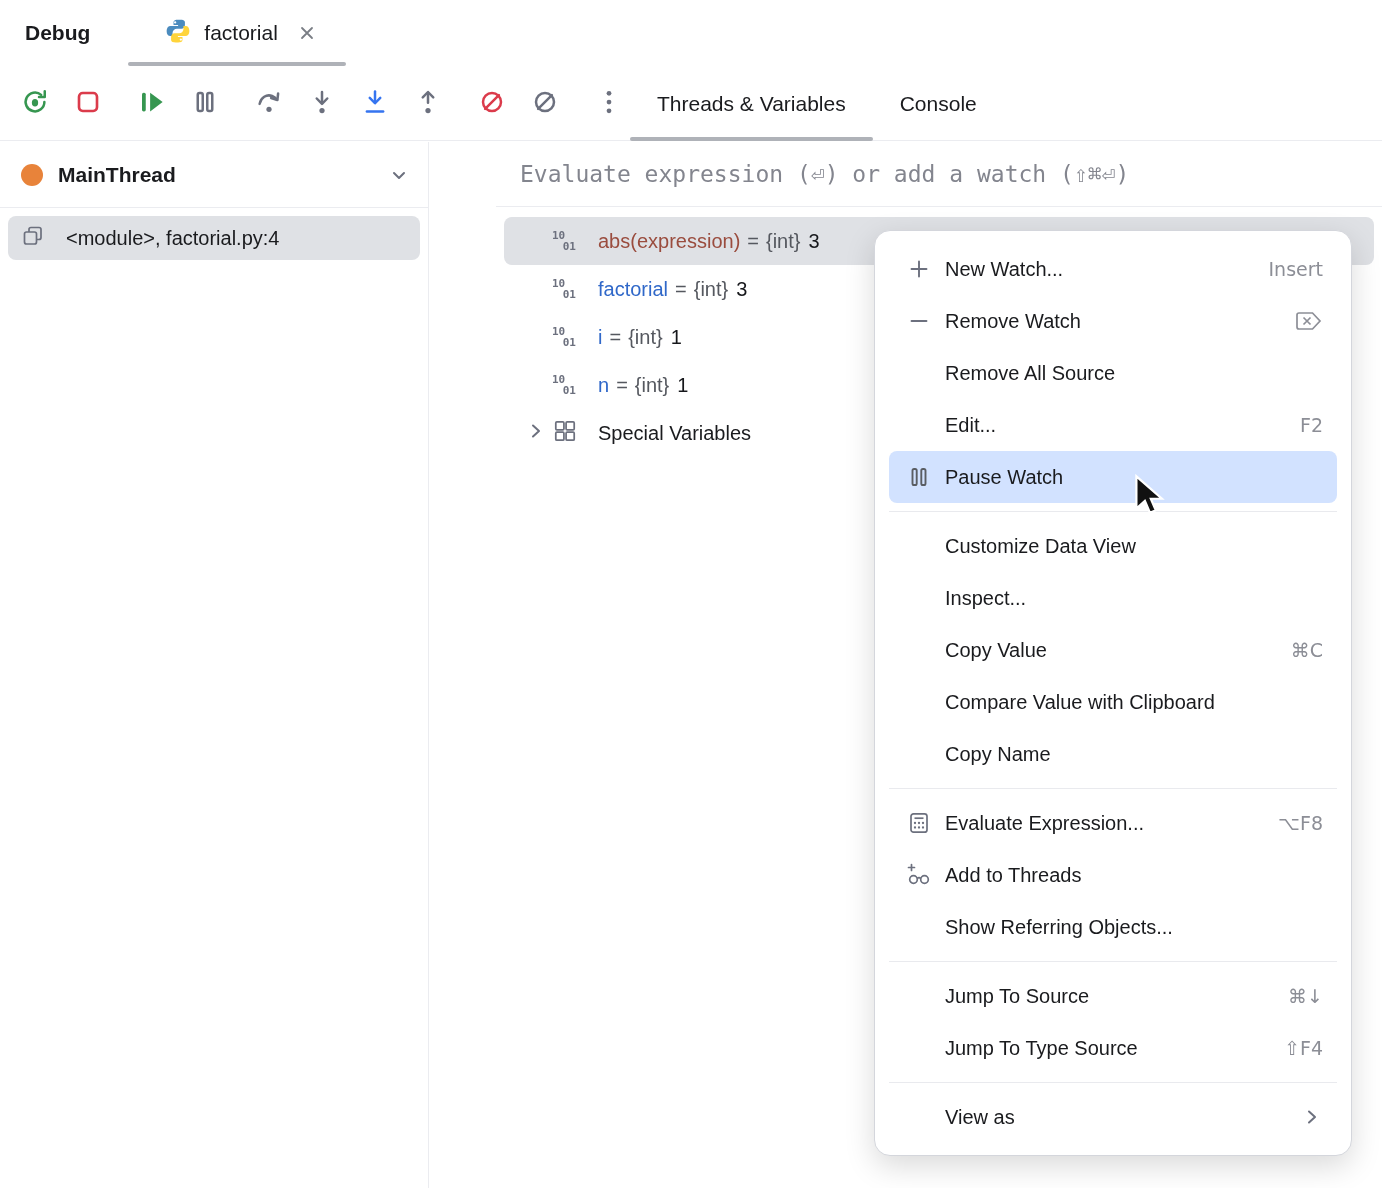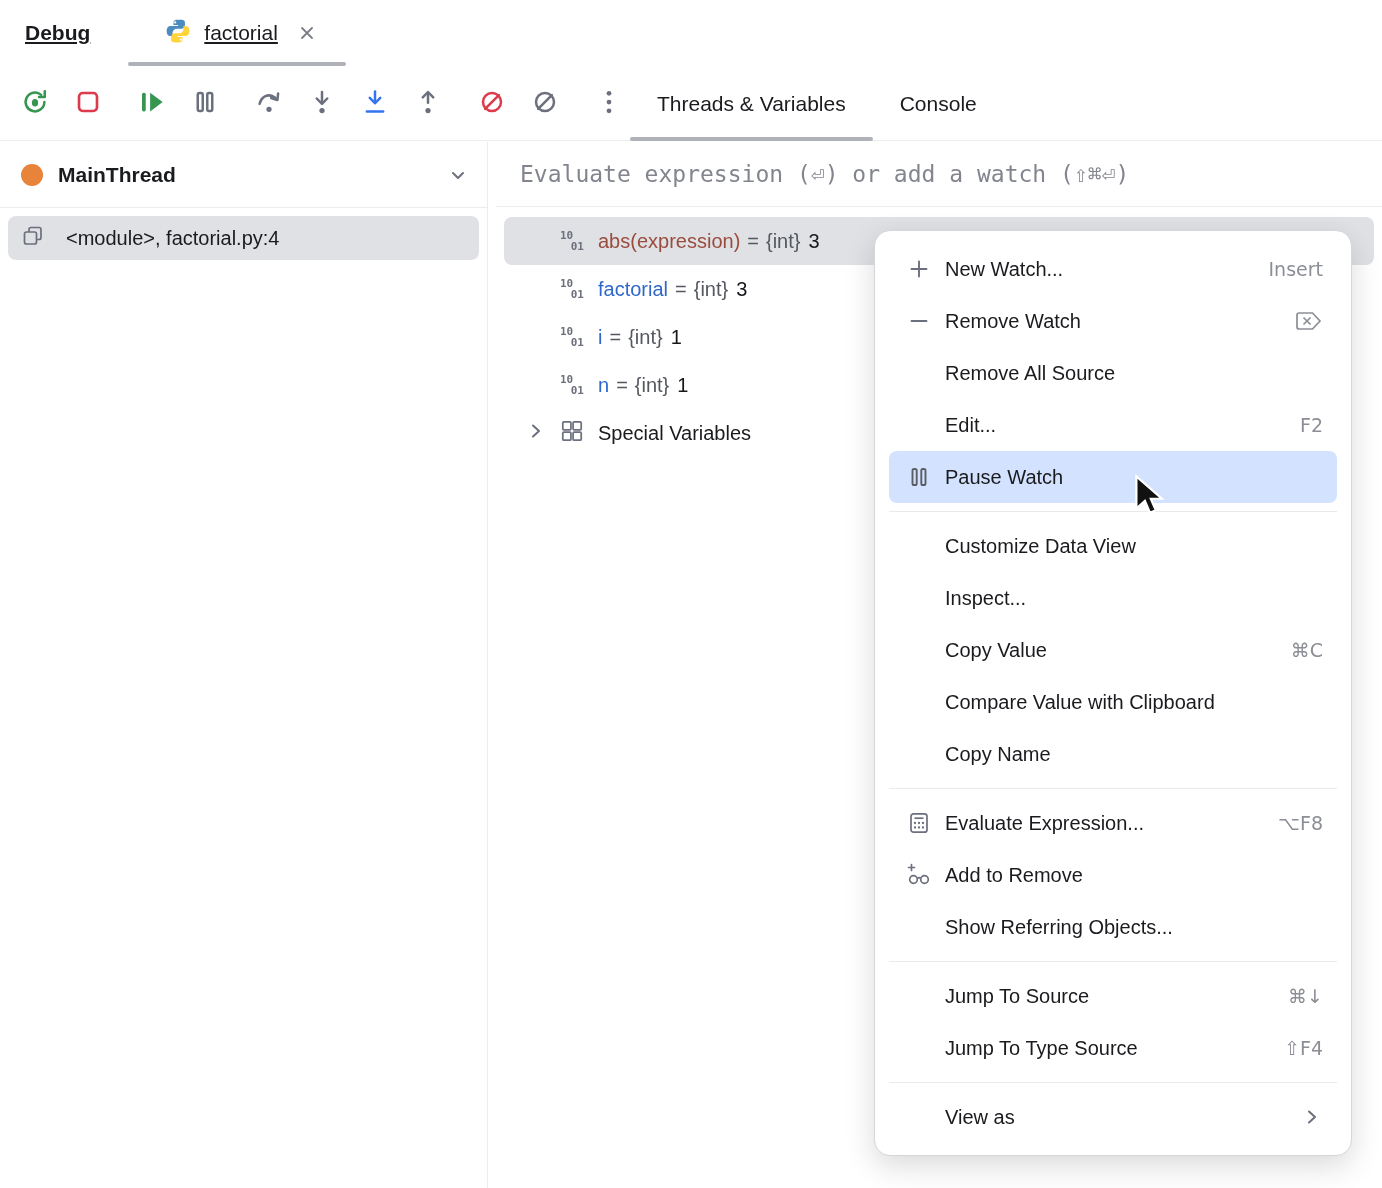--- a/index.html
+++ b/index.html
@@ -1,55 +1,55 @@
 <!DOCTYPE html>
 <html><head>
 <meta charset="utf-8">
 <style>
   * { margin:0; padding:0; box-sizing:border-box; }
   html,body { background:#fff; }
   body { width:1382px; height:1188px; font-family:"Liberation Sans",sans-serif; color:#1A1B1E; overflow:hidden; }
   .app { position:relative; width:1382px; height:1188px; background:#fff; overflow:hidden; }
 
   
-  .hdr { position:absolute; top:0; left:0; right:4px; height:66px; display:flex; align-items:center; background:#fff;text-decoration:underline; }
+  .hdr { position:absolute; top:0; left:0; right:4px; height:66px; display:flex; align-items:center; background:#fff; }
   .debug-title { font-size:21px; font-weight:700; margin-left:25px; }
   .edtab { display:flex; align-items:center; gap:12px; margin-left:60px; height:100%; padding:0 14px; cursor:default; }
   .edtab-label { font-size:21px; color:#1A1B1E; }
   .closeico { display:flex; margin-left:6px; }
   .edtab-underline { position:absolute; left:128px; top:62px; width:218px; height:4px; background:#AFB2B8; border-radius:2px; }
 
   
   .toolbar { position:absolute; top:66px; left:0; right:0; height:75px; border-bottom:1px solid #EBECF0; display:flex; align-items:center; padding-left:13px; background:#fff; }
   .tgroup { display:flex; gap:9px; margin-right:20px; }
   .tbtn { width:44px; height:44px; border:none; background:transparent; display:flex; align-items:center; justify-content:center; border-radius:8px; padding:0; cursor:pointer; }
 
   .view-tabs { position:absolute; left:630px; top:0; height:75px; display:flex; }
   .vtab { position:relative; height:100%; display:flex; align-items:center; padding:0 27px; font-size:21px; cursor:pointer; }
   .vtab.active { font-weight:400; }
   .vtab-underline { position:absolute; left:0; bottom:0; width:100%; height:4px; background:#AFB2B8; border-radius:2px; }
 
   
-  .left-pane { position:absolute; top:142px; left:0; width:488px; bottom:0; border-right:1px solid #EBECF0; background:#fff;text-align:right; }
+  .left-pane { position:absolute; top:142px; left:0; width:429px; bottom:0; border-right:1px solid #EBECF0; background:#fff;text-align:right; }
   .thread-row { height:66px; border-bottom:1px solid #EBECF0; display:flex; align-items:center; padding:0 18px 0 21px; cursor:pointer; }
   .thread-dot { width:22px; height:22px; border-radius:50%; background:#E8833A; margin-right:15px; flex:none; }
   .thread-name { font-size:21px; font-weight:600; }
   .chev-down { margin-left:auto; display:flex; }
   .frame-list { padding:8px; }
   .frame-row { height:44px; background:#DFE1E5; border-radius:8px; display:flex; align-items:center; gap:21px; padding:0 13px; font-size:20px; cursor:pointer; }
 
   
   .right-pane { position:absolute; top:142px; left:496px; right:0; bottom:0; background:#fff; }
   .eval-row { height:65px; border-bottom:1px solid #EBECF0; display:flex; align-items:center; padding-left:24px; cursor:text; }
   .eval-ph { font-family:"DejaVu Sans Mono","DejaVu Sans",monospace; font-size:23px; color:#83858E; white-space:nowrap; }
   .var-list { padding-top:10px; }
   .vrow { height:48px; margin:0 8px; border-radius:8px; display:flex; align-items:center; padding-left:16px; font-size:20px; cursor:default; }
   .vrow.selected { background:#DFE1E5; }
   .slot-chev { width:32px; display:flex; justify-content:center; flex:none; }
-  .slot-ic { width:40px; display:flex; justify-content:center; flex:none; }
+  .slot-ic { width:40px; display:flex; flex:none; }
   .vtext { margin-left:6px; white-space:nowrap; }
   .vname { color:#3068C9; }
   .vname.watch { color:#9A4C3E; }
   .veq { color:#55585F; margin:0 7px; }
   .vtype { color:#55585F; margin-right:8px; }
   .vval { color:#16171B; }
   .vgroup { color:#1A1B1E; margin-left:6px; }
   .bin { display:flex; flex-direction:column; width:24px; font-family:"DejaVu Sans Mono",monospace; font-size:11px; line-height:11px; font-weight:700; color:#6C707E; }
   .bin .b1 { align-self:flex-start; }
   .bin .b2 { align-self:flex-end; }
@@ -427,21 +427,21 @@
 
     <div class="mi">
       <span class="ic">
         <svg width="26" height="26" viewBox="0 0 26 26" fill="none" stroke="#6C707E" stroke-width="1.7">
             <circle cx="7.5" cy="17.5" r="3.8"></circle>
             <circle cx="18.5" cy="17.5" r="3.8"></circle>
             <path d="M11.3 16.6c1-1.4 2.4-1.4 3.4 0"></path>
             <path d="M5.5 2.5v6M2.5 5.5h6" stroke-linecap="round"></path>
           </svg>
       </span>
-      <span class="lbl">Add to Remove</span>
+      <span class="lbl">Add to Threads</span>
       <span class="sc"></span>
     </div>
 
     <div class="mi">
       <span class="ic"></span>
       <span class="lbl">Show Referring Objects...</span>
       <span class="sc"></span>
     </div>
 
     <div class="msep"></div>

